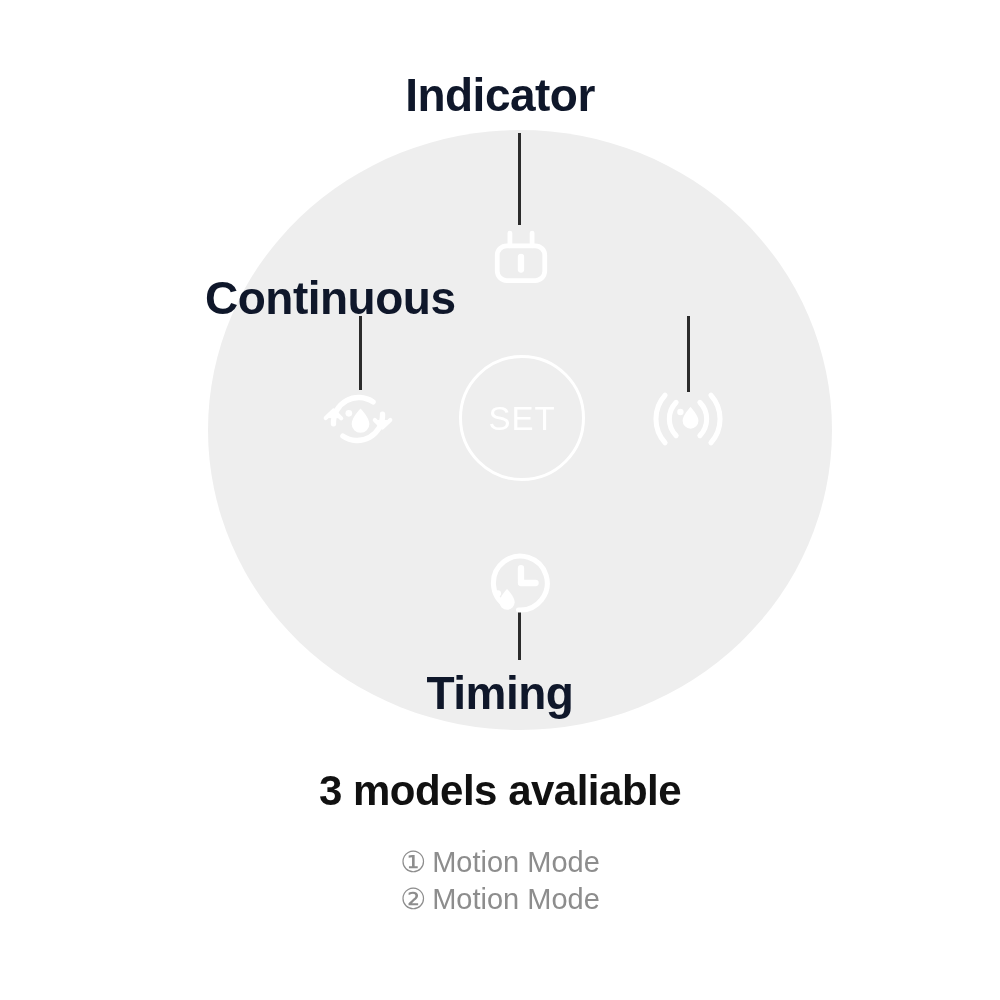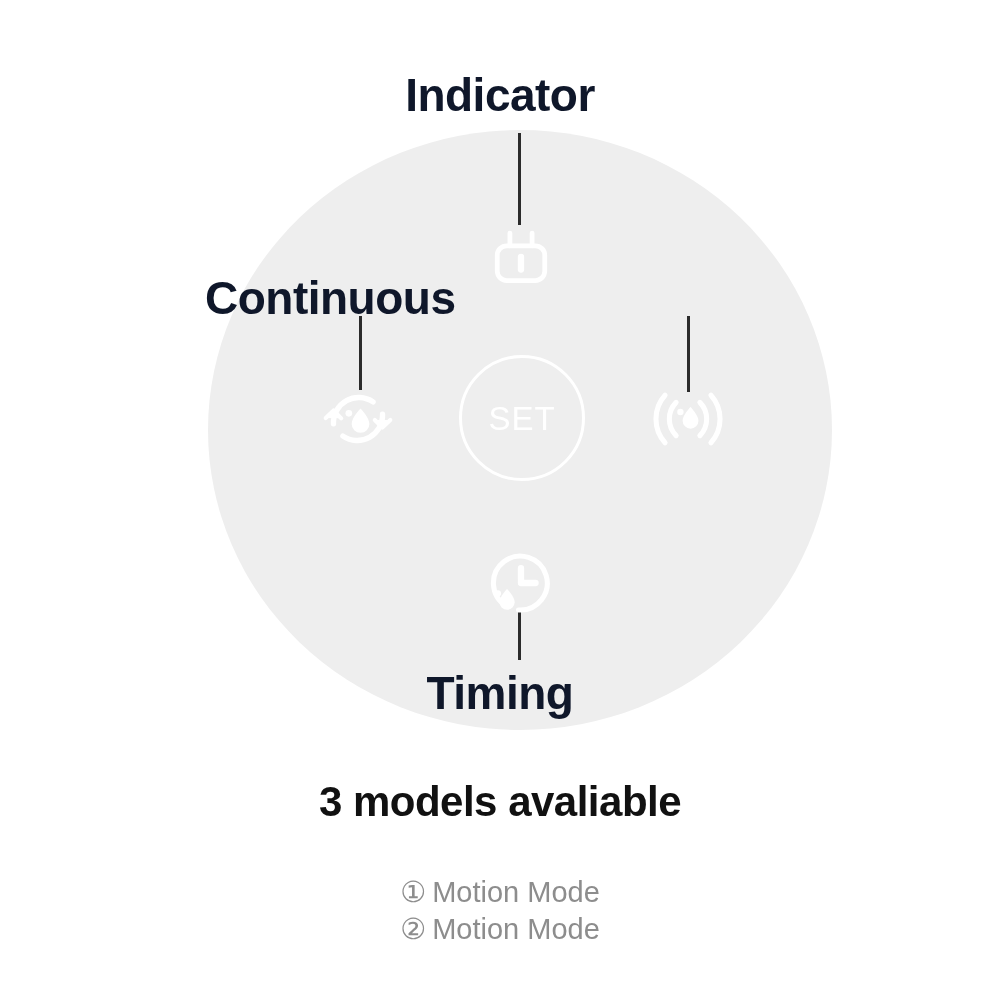--- a/index.html
+++ b/index.html
@@ -99,25 +99,25 @@
     right: 0;
     top: 770px;
     text-align: center;
   }
   .caption-title {
     font-size: 42px;
     font-weight: 700;
     color: #111111;
     letter-spacing: -0.5px;
     line-height: 1;
-    margin: 11px;
+    margin: 0;
   }
   .mode-list {
     list-style: none;
-    margin: 40px 0 0 0;
+    margin: 32px 0 0 0;
     padding: 0;
     display: inline-block;
     text-align: left;
   }
   .mode-list li {
     font-size: 29px;
     color: #8d8d8d;
     line-height: 1.28;
     white-space: nowrap;
     font-weight: 400;

